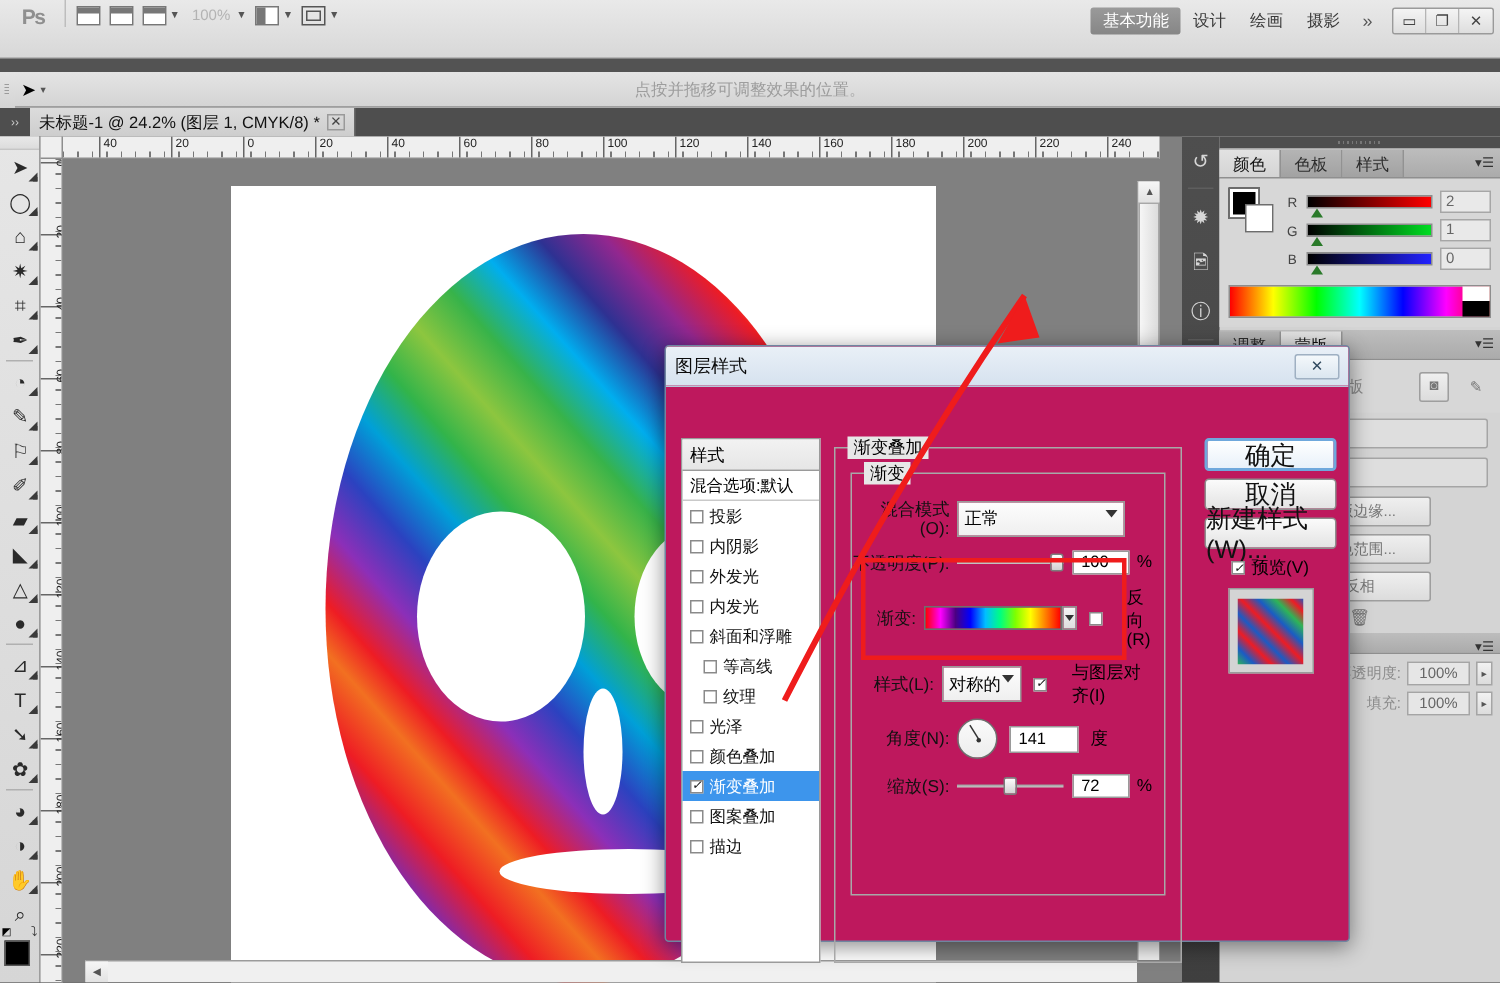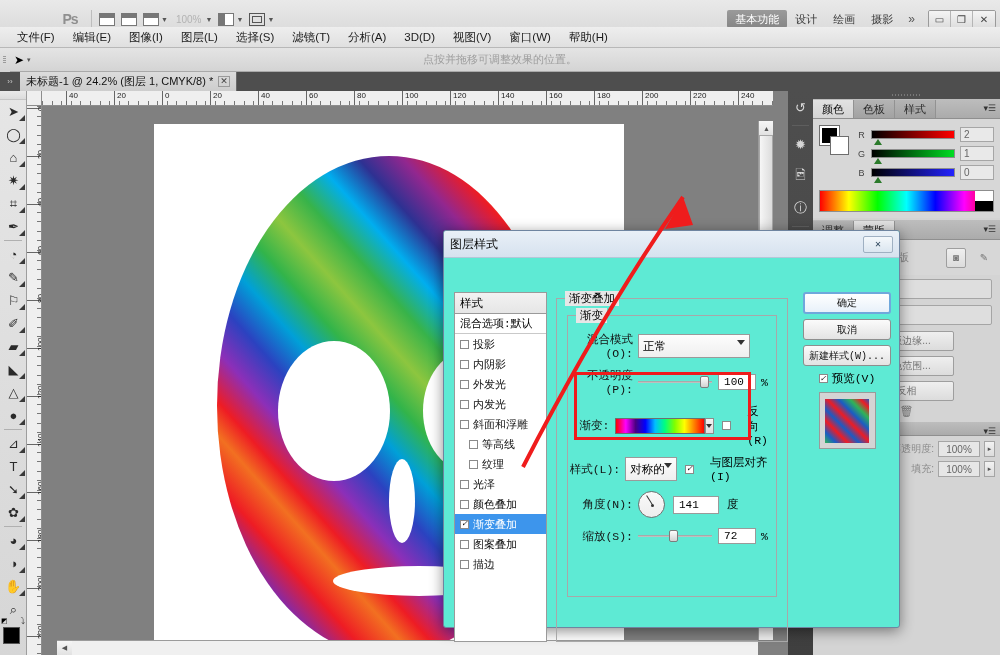--- a/index.html
+++ b/index.html
@@ -14,21 +14,21 @@
   }
 
   
   #app { position:absolute; inset:0; }
 
   
   .appbar {
     position:absolute; left:0; top:0; width:1000px; height:39px;
     background:linear-gradient(#e9e9e9,#d8d8d8);
     border-bottom:1px solid #b6b6b6;
-    display:flex; align-items:center;padding-left:48px;
+    display:flex; align-items:flex-start;
   }
   .ps-logo {
     width:34px; height:22px; margin-left:5px;
     display:flex; align-items:center; justify-content:center;
     color:#8f8f8f; font-weight:bold; font-size:14px; letter-spacing:-1px;
   }
   .ab-sep { width:1px; height:18px; background:#bdbdbd; margin:0 4px; }
   .ab-btn {
     height:20px; display:flex; align-items:center; gap:2px;
     padding:0 3px; color:#6d6d6d; font-size:10px;
@@ -239,25 +239,24 @@
   .layerrow{display:flex;align-items:center;justify-content:flex-end;gap:4px;
     padding:2px 5px;font-size:10px;color:#8b8b8b;}
   .lfield{width:42px;height:16px;border:1px solid #a5a5a5;background:#e6e6e6;
     font-size:10px;color:#666;display:flex;align-items:center;justify-content:center;}
   .lstep{width:11px;height:16px;border:1px solid #a5a5a5;background:linear-gradient(#f2f2f2,#dcdcdc);
     font-size:7px;color:#555;display:flex;align-items:center;justify-content:center;}
 
   
   .dialog {
     position:absolute; left:443px; top:230px; width:457px; height:398px;
-    background:#5eead4;
+    background:#be185d;
     border:1px solid #6f85a0;
     border-radius:3px;
     box-shadow:0 3px 14px rgba(0,0,0,.45);
-    font-family:Liberation Mono, monospace;
   }
   .dlg-title {
     height:27px;
     background:linear-gradient(#e9f0f7,#d6e2ef);
     border-bottom:1px solid #b5c6d8;
     border-radius:2px 2px 0 0;
     display:flex; align-items:center; padding:0 6px;
     font-size:12px; color:#0b0b0b;
   }
   .dlg-close {
@@ -282,21 +281,21 @@
   .sl-item.sub{padding-left:14px;}
   .sl-item.sel{background:#3d95ec;color:#fff;}
   .cbx{width:9px;height:9px;border:1px solid #8a8a8a;background:#fff;flex:none;
     display:flex;align-items:center;justify-content:center;font-size:8px;line-height:1;color:#111;}
   .sl-item.sel .cbx{background:#fff;color:#111;}
 
   .rightbtns{position:absolute; right:8px; top:34px; width:88px;}
   .dbtn{height:21px;border:1px solid #8e8e8e;border-radius:3px;
     background:linear-gradient(#fbfbfb,#e3e3e3);
     display:flex;align-items:center;justify-content:center;
-    font-size:10px;color:#111;margin-bottom:5px;}
+    font-size:17px;color:#111;margin-bottom:5px;}
   .dbtn.primary{border:2px solid #6fa8dc;background:linear-gradient(#ffffff,#e8f1fa);height:22px;}
   .prev-row{display:flex;align-items:center;justify-content:center;gap:4px;font-size:11.5px;margin:3px 0 6px;}
   .prev-thumb{width:57px;height:57px;border:1px solid #9a9a9a;background:#d4d4d4;margin:0 auto;
      display:flex;align-items:center;justify-content:center;}
   .prev-inner{width:44px;height:44px;}
 
   
   .grp {
     position:absolute; border:1px solid #a8a8a8;
   }
@@ -380,33 +379,20 @@
       <div class="ws-btn">摄影</div>
       <div class="ws-more">»</div>
       <div class="wingroup">
         <div class="wbtn">▭</div>
         <div class="wbtn">❐</div>
         <div class="wbtn">✕</div>
       </div>
     </div>
   </div>
 
-  <div class="menubar">
-    <div class="menu-item">文件(F)</div>
-    <div class="menu-item">编辑(E)</div>
-    <div class="menu-item">图像(I)</div>
-    <div class="menu-item">图层(L)</div>
-    <div class="menu-item">选择(S)</div>
-    <div class="menu-item">滤镜(T)</div>
-    <div class="menu-item">分析(A)</div>
-    <div class="menu-item">3D(D)</div>
-    <div class="menu-item">视图(V)</div>
-    <div class="menu-item">窗口(W)</div>
-    <div class="menu-item">帮助(H)</div>
-  </div>
 
   <div class="optionsbar">
     <div class="ob-grip"></div>
     <div class="ob-tool">
       <span style="font-size:12px">➤</span>
       <span class="caret">▾</span>
     </div>
     <div class="ob-hint">点按并拖移可调整效果的位置。</div>
   </div>
 

